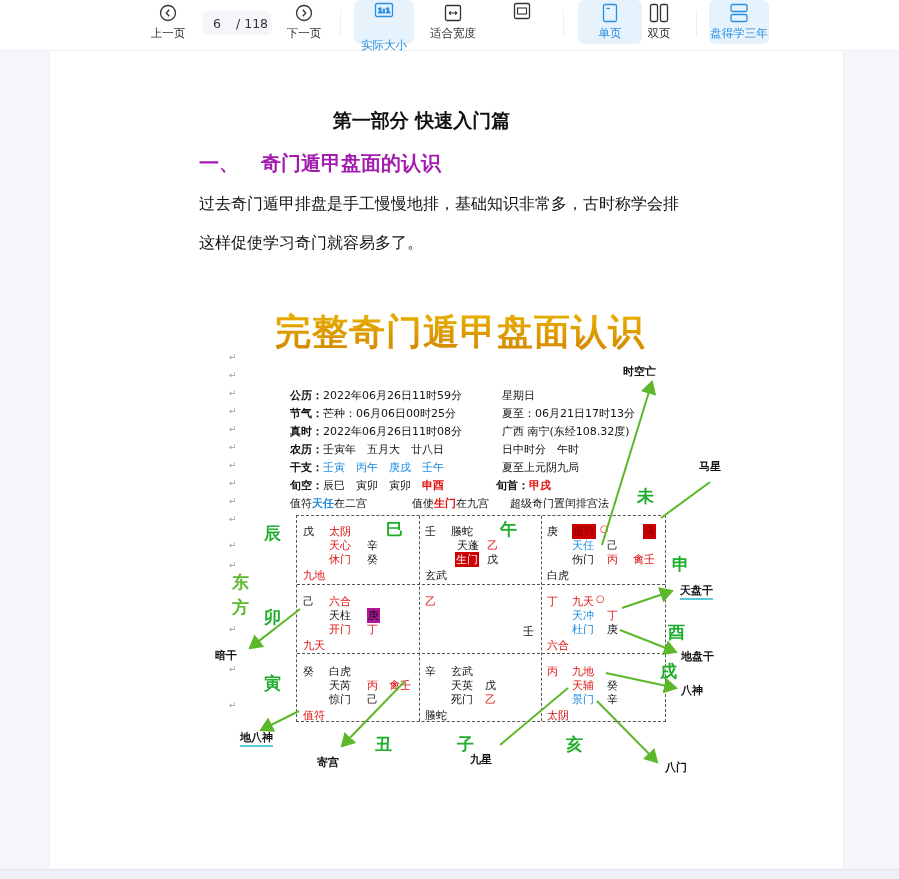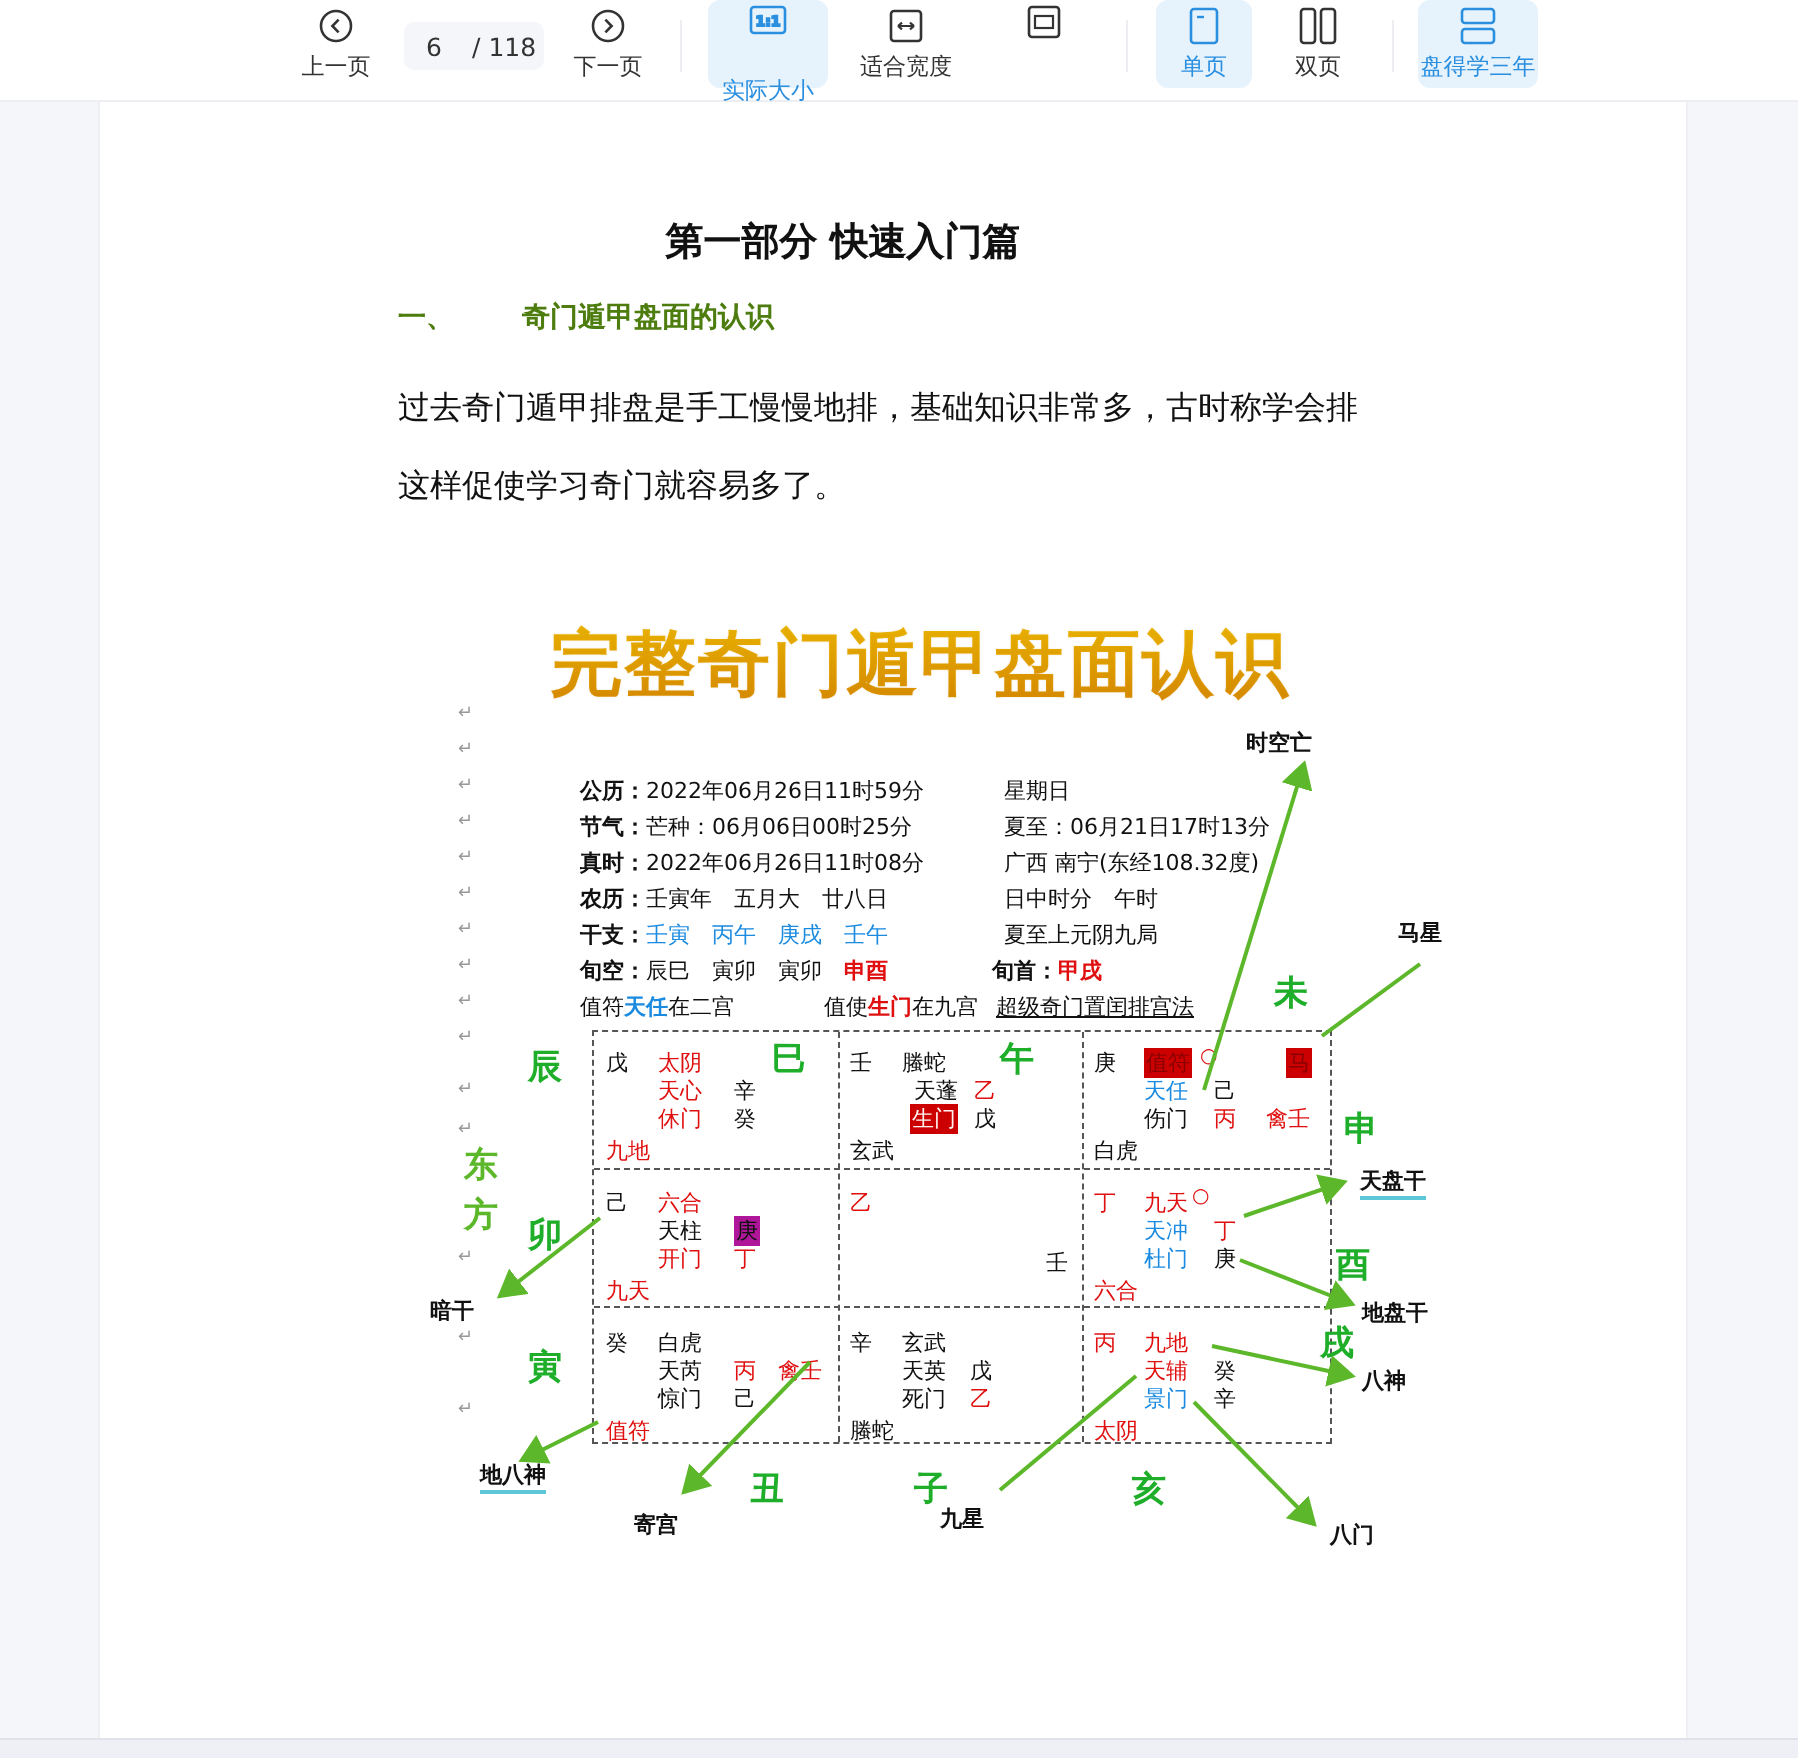--- a/index.html
+++ b/index.html
@@ -10,21 +10,21 @@
   .tb-btn .lbl{margin-top:2px;white-space:nowrap;}
   .tb-btn.active{background:#e6f3fd;color:#2b8fe0;}
   .tb-btn.active svg *{stroke:#2b8fe0;}
   .pager{position:absolute;left:202px;top:11px;width:70px;height:24px;background:#f4f6fa;border-radius:5px;font-size:12.5px;color:#333;display:flex;align-items:center;}
   .pager .cur{width:30px;text-align:center;}
   .pager .sep{margin:0 4px;}
   .divider{position:absolute;top:10px;width:1px;height:26px;background:#eceef2;}
   .page{position:absolute;left:49px;top:51px;width:793px;height:818px;background:#fff;border-left:1px solid #eef0f3;border-right:1px solid #eef0f3;}
   .bottom-bar{position:absolute;left:0;top:869px;width:899px;height:10px;background:#eef0f5;border-top:1px solid #dfe2e8;}
   .doc-title{position:absolute;left:0;width:843px;top:108px;text-align:center;font-size:19px;font-weight:bold;color:#111;font-family:"DejaVu Serif","Liberation Serif",serif;}
-  .section{position:absolute;left:199px;top:150px;font-size:14px;font-weight:bold;color:#4d7c0f;font-family:"DejaVu Serif","Liberation Serif",serif;}
+  .section{position:absolute;left:199px;top:150px;font-size:20px;font-weight:bold;color:#a21caf;font-family:"DejaVu Serif","Liberation Serif",serif;}
   .section .num{display:inline-block;width:62px;}
   .para{position:absolute;left:199px;top:184px;width:560px;font-size:16px;line-height:39px;color:#111;font-family:"DejaVu Serif","Liberation Serif",serif;}
   .chart-title{position:absolute;left:275px;top:308px;font-size:36px;font-weight:bold;letter-spacing:1px;color:#e0a000;background:linear-gradient(#f7c800,#d98a00);-webkit-background-clip:text;background-clip:text;-webkit-text-fill-color:transparent;text-shadow:0 0 1px rgba(180,100,0,.2);}
   .info{position:absolute;left:290px;font-size:11px;color:#111;white-space:nowrap;}
   .info b{font-weight:bold;}
   .blue{color:#1a8be0;}
   .red{color:#e01010;}
   .grid{position:absolute;left:296px;top:515px;width:368px;height:205px;border:1.5px dashed #555;}
   .vline{position:absolute;top:0;width:0;height:100%;border-left:1.5px dashed #555;}
   .hline{position:absolute;left:0;height:0;width:100%;border-top:1.5px dashed #555;}
@@ -95,21 +95,21 @@
       <svg width="18" height="18" viewBox="0 0 18 18">
           <rect x="1.5" y="1.5" width="15" height="15" rx="1.5" fill="none" stroke="#333" stroke-width="1.3"></rect>
           <rect x="4.5" y="6" width="9" height="6" fill="none" stroke="#333" stroke-width="1.1"></rect>
         </svg>
     </div>
     <span class="lbl">适合界面</span>
   </div>
 
   <div class="divider" style="left:563px;"></div>
 
-  <div class="tb-btn active" style="left:578px;width:48px;">
+  <div class="tb-btn active" style="left:578px;width:64px;">
     <div class="ico">
       <svg width="16" height="20" viewBox="0 0 16 20">
           <rect x="1.5" y="1.5" width="13" height="17" rx="1.5" fill="none" stroke="#333" stroke-width="1.3"></rect>
           <path d="M4.5 5.5 H8" stroke="#333" stroke-width="1.2"></path>
         </svg>
     </div>
     <span class="lbl">单页</span>
   </div>
 
   <div class="tb-btn" style="left:635px;width:48px;">
@@ -165,21 +165,21 @@
   <span class="pil" style="left:229px;top:664px;">↵</span>
   <span class="pil" style="left:229px;top:700px;">↵</span>
 </div>
 
 <div class="info" style="top:388px;"><b>公历：</b><span>2022年06月26日11时59分</span><span style="position:absolute;left:212px;">星期日</span></div>
 <div class="info" style="top:406px;"><b>节气：</b><span>芒种：06月06日00时25分</span><span style="position:absolute;left:212px;">夏至：06月21日17时13分</span></div>
 <div class="info" style="top:424px;"><b>真时：</b><span>2022年06月26日11时08分</span><span style="position:absolute;left:212px;">广西 南宁(东经108.32度)</span></div>
 <div class="info" style="top:442px;"><b>农历：</b><span>壬寅年　五月大　廿八日</span><span style="position:absolute;left:212px;">日中时分　午时</span></div>
 <div class="info" style="top:460px;"><b>干支：</b><span class="blue">壬寅</span>　<span class="blue">丙午</span>　<span class="blue">庚戌</span>　<span class="blue">壬午</span><span style="position:absolute;left:212px;">夏至上元阴九局</span></div>
 <div class="info" style="top:478px;"><b>旬空：</b><span>辰巳</span>　<span>寅卯</span>　<span>寅卯</span>　<b class="red">申酉</b><span style="position:absolute;left:206px;"><b>旬首：</b><b class="red">甲戌</b></span></div>
-<div class="info" style="top:496px;"><span>值符</span><b class="blue">天任</b><span>在二宫</span><span style="position:absolute;left:122px;"><span>值使</span><b class="red">生门</b><span>在九宫</span></span><span style="position:absolute;left:208px;text-decoration:underline;">超级奇门置闰排宫法</span></div>
+<div class="info" style="top:496px;"><span>值符</span><b class="blue">天任</b><span>在二宫</span><span style="position:absolute;left:122px;"><span>值使</span><b class="red">生门</b><span>在九宫</span></span><span style="position:absolute;left:220px;">超级奇门置闰排宫法</span></div>
 
 <div class="grid">
   <div class="vline" style="left:122px;"></div>
   <div class="vline" style="left:244px;"></div>
   <div class="hline" style="top:68px;"></div>
   <div class="hline" style="top:137px;"></div>
 
   <div class="cell" style="left:6px;top:8px;">
     <span style="left:0;top:0;">戊</span>
     <span class="red" style="left:26px;top:0;">太阴</span>

